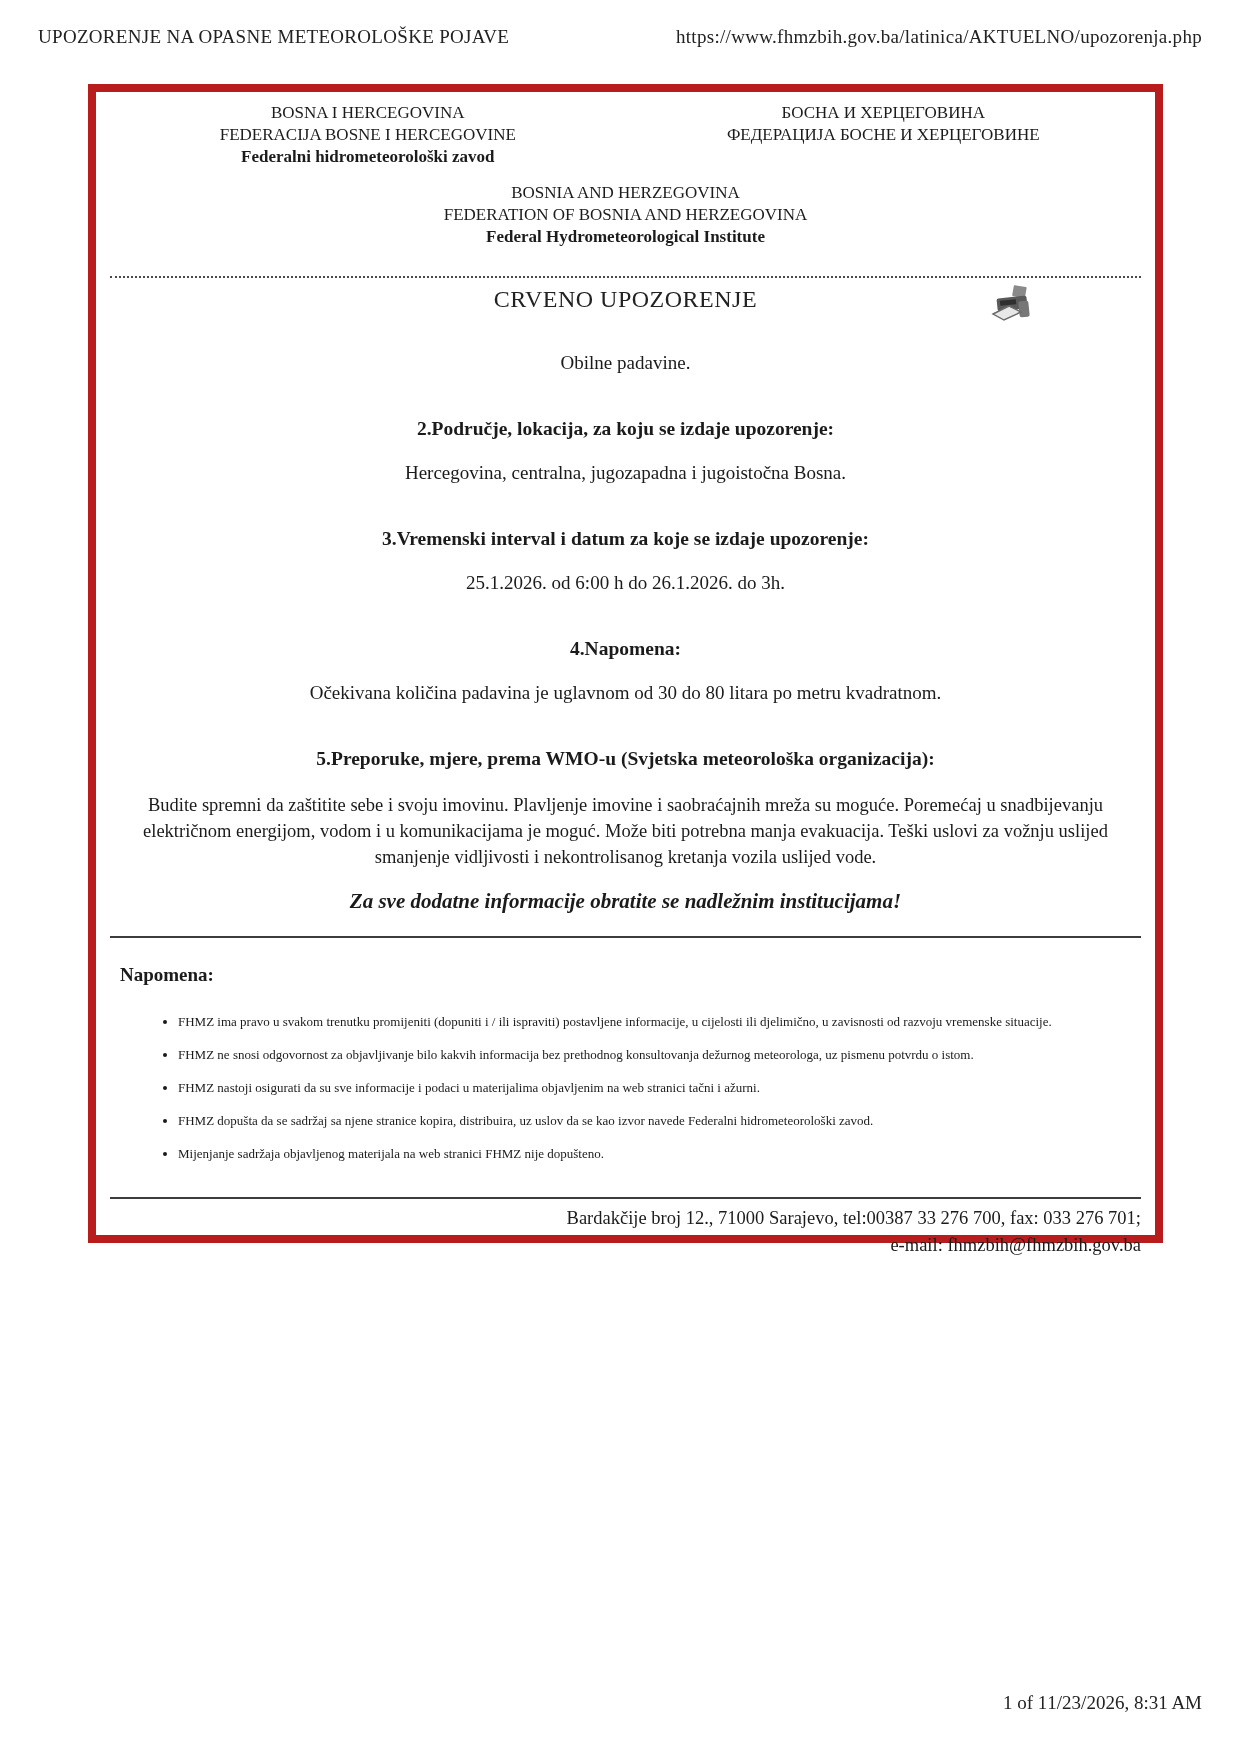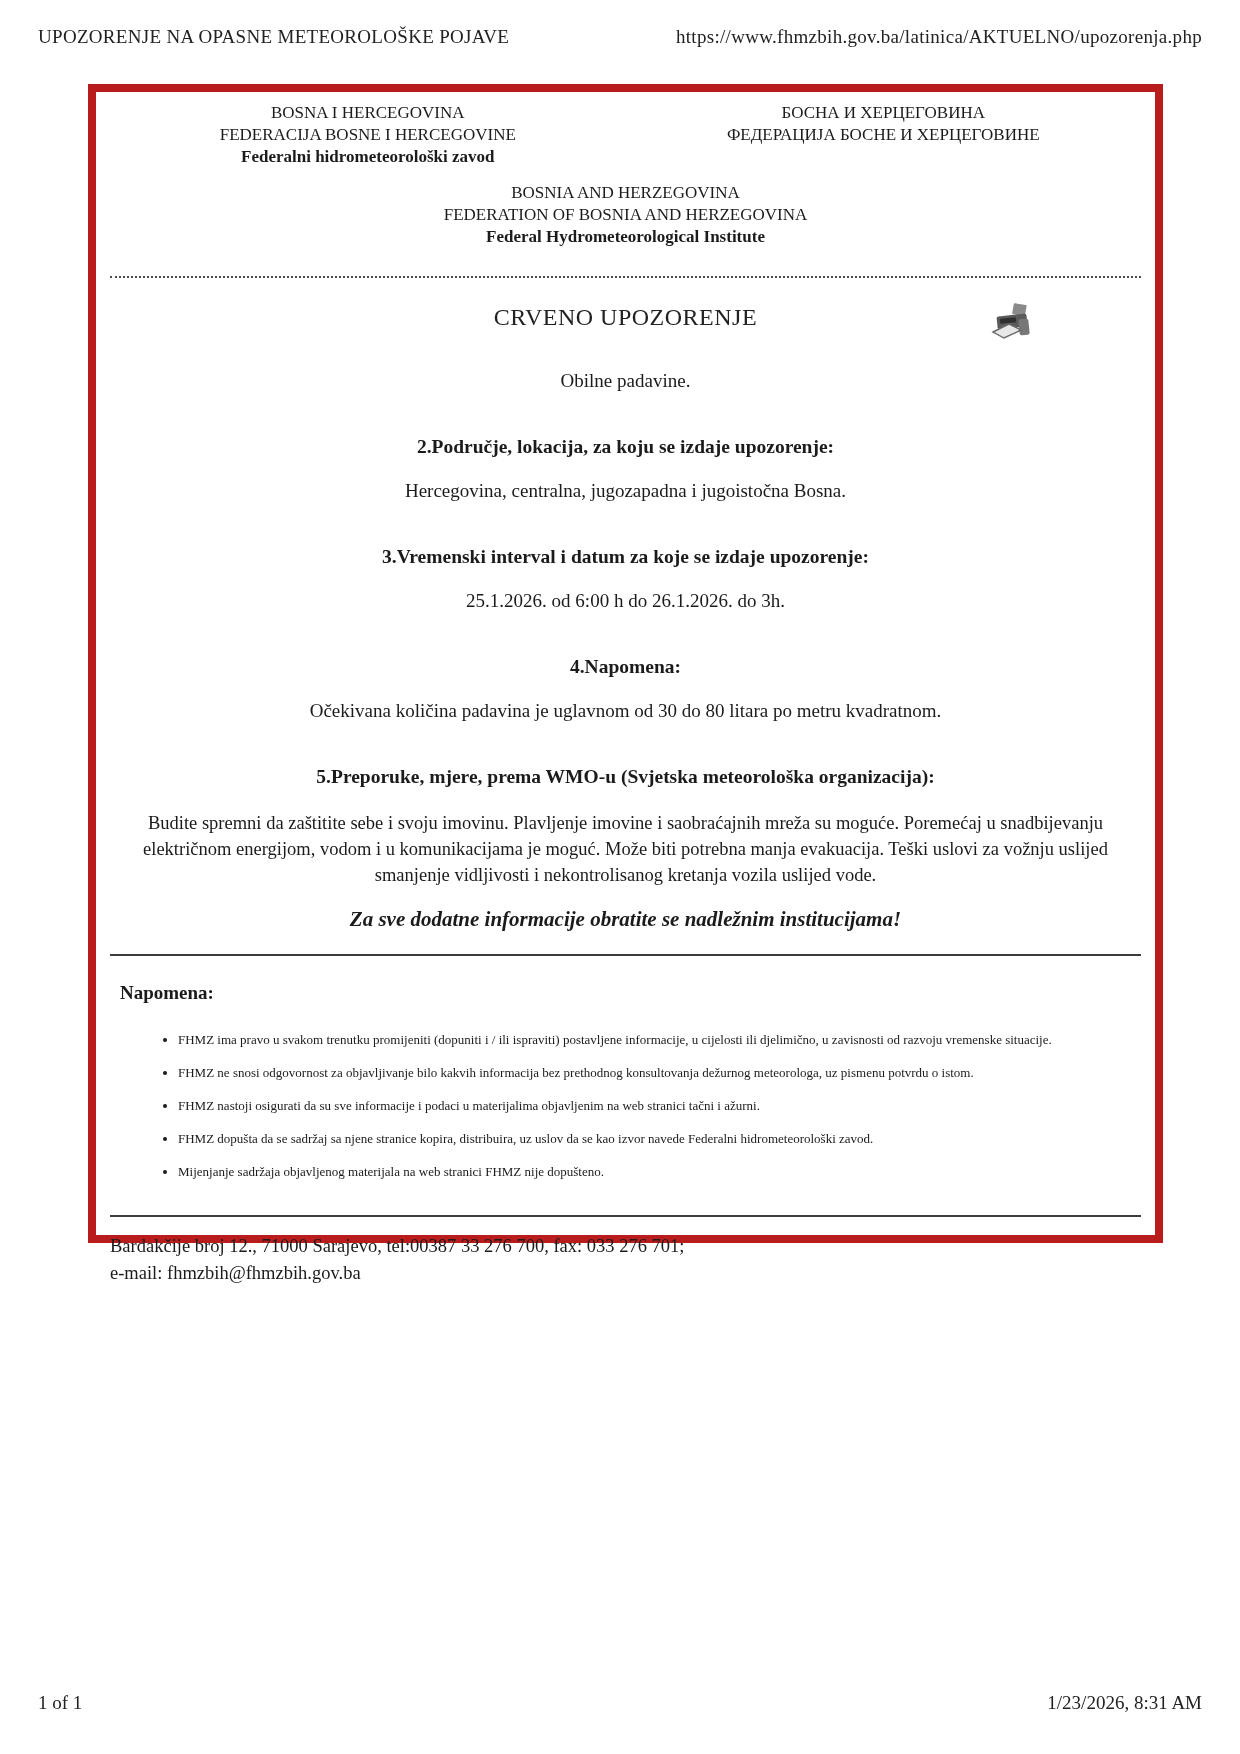--- a/index.html
+++ b/index.html
@@ -9,58 +9,58 @@
     -webkit-font-smoothing:antialiased;
   }
   
   .print-header{
     position:absolute;top:26px;left:38px;right:38px;
     display:flex;justify-content:space-between;align-items:center;
     font-size:19px;letter-spacing:.3px;color:#222;
   }
   .print-footer{
     position:absolute;top:1692px;left:38px;right:38px;
-    display:flex;justify-content:space-between;align-items:baseline;
+    display:flex;justify-content:flex-end;align-items:baseline;
     font-size:19px;color:#222;
   }
   
   .doc-box{
     position:absolute;left:88px;top:84px;width:1075px;height:1159px;
     border:8px solid #b91c1c;box-sizing:border-box;
     padding:10px 14px 0 14px;
   }
   .letterhead{display:flex;width:100%;}
   .letterhead .col{width:50%;text-align:center;font-size:17px;line-height:22px;}
   .letterhead .col .org{font-weight:bold;}
   .letterhead-en{text-align:center;font-size:17px;line-height:22px;margin-top:14px;}
   .letterhead-en .org{font-weight:bold;}
   .sep-dotted{border:none;border-top:2px dotted #4a4a4a;margin:28px 0 0 0;}
   .sep-solid{border:none;border-top:2px solid #3c3c3c;margin:0;}
-  .title-row{position:relative;margin-top:26px;height:44px;}
+  .title-row{position:relative;margin-top:8px;height:44px;}
   .doc-title{
     text-align:center;font-size:24px;letter-spacing:.5px;color:#222;
   }
   .printer{position:absolute;right:108px;top:-2px;width:44px;height:40px;cursor:pointer;}
   .section{text-align:center;}
   .section .heading{font-weight:bold;font-size:19.5px;margin-top:44px;}
   .section .body{font-size:19px;margin-top:22px;}
   .reco-paragraph{
     text-align:center;font-size:18.5px;line-height:26px;margin-top:22px;
     padding:0 6px;
   }
   .emphasis{
     text-align:center;font-weight:bold;font-style:italic;font-size:21px;
     margin-top:4px;
   }
   .sep-notes{margin-top:22px;}
   .notes-heading{font-weight:bold;font-size:19px;margin:26px 0 0 10px;}
   .notes-list{margin:22px 0 0 46px;padding-left:22px;font-size:13px;line-height:27px;}
   .notes-list li{margin-bottom:6px;}
   .sep-address{margin-top:30px;}
-  .address-block{text-align:left;font-size:18.5px;line-height:27px;margin-top:16px;}
+  .address-block{text-align:right;font-size:18.5px;line-height:27px;margin-top:6px;}
 </style>
 </head>
 <body>
 
 <header class="print-header">
   <span>UPOZORENJE NA OPASNE METEOROLOŠKE POJAVE</span>
   <span>https://www.fhmzbih.gov.ba/latinica/AKTUELNO/upozorenja.php</span>
 </header>
 
 <main class="doc-box">

